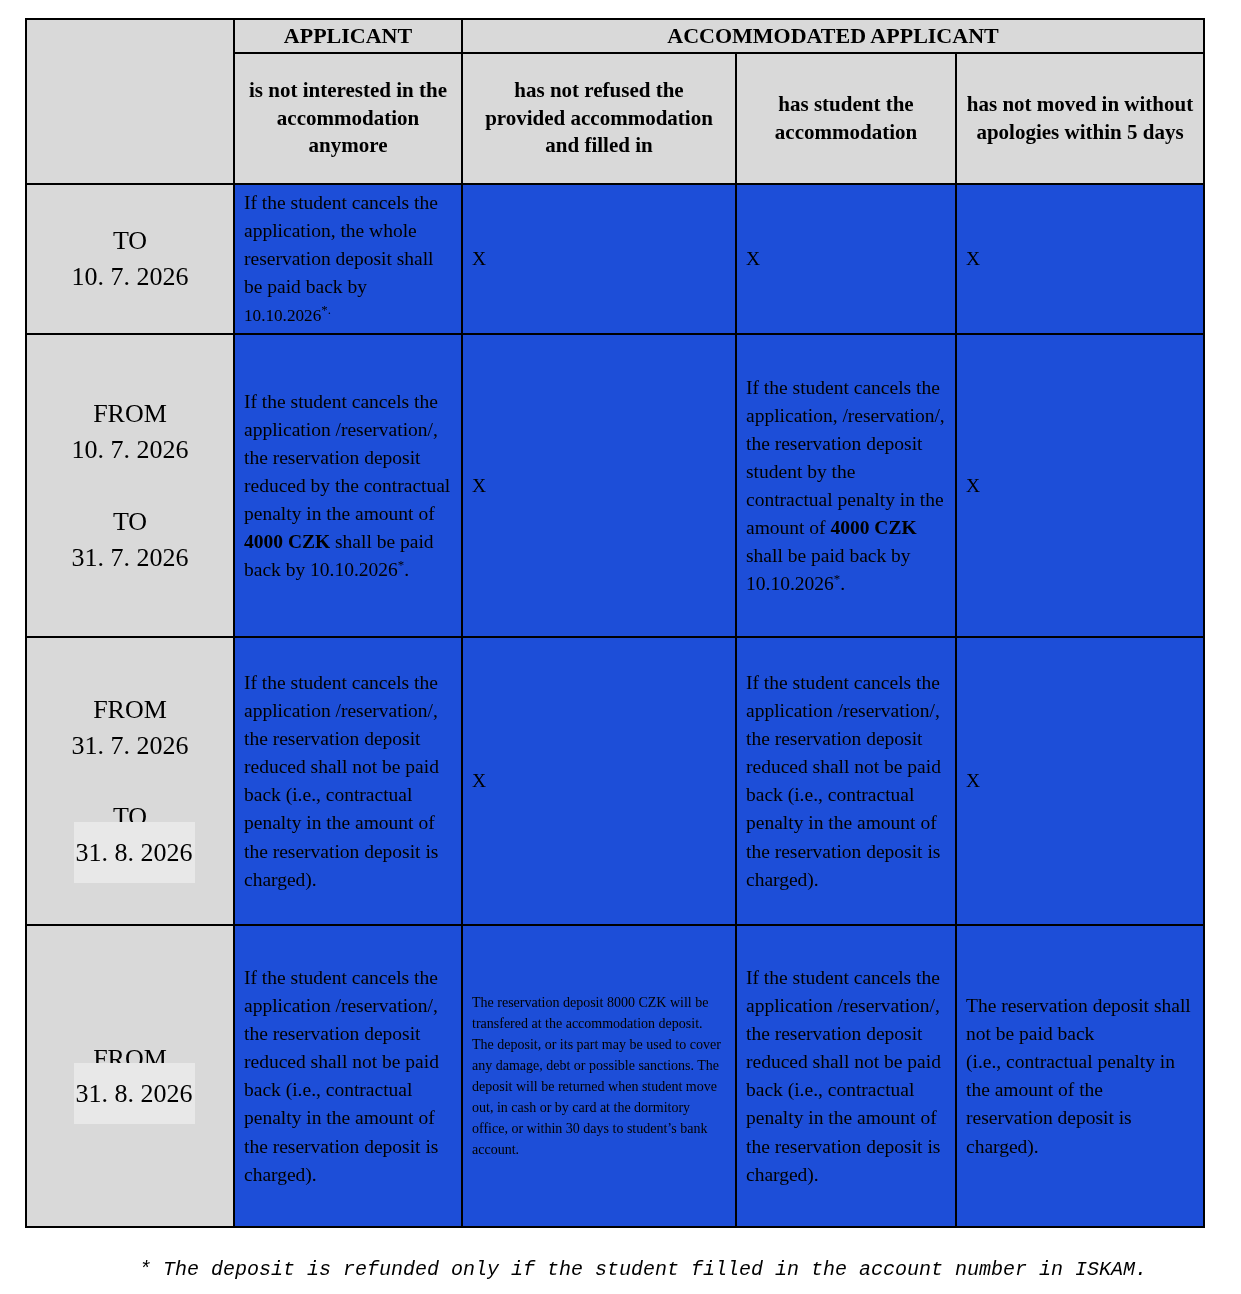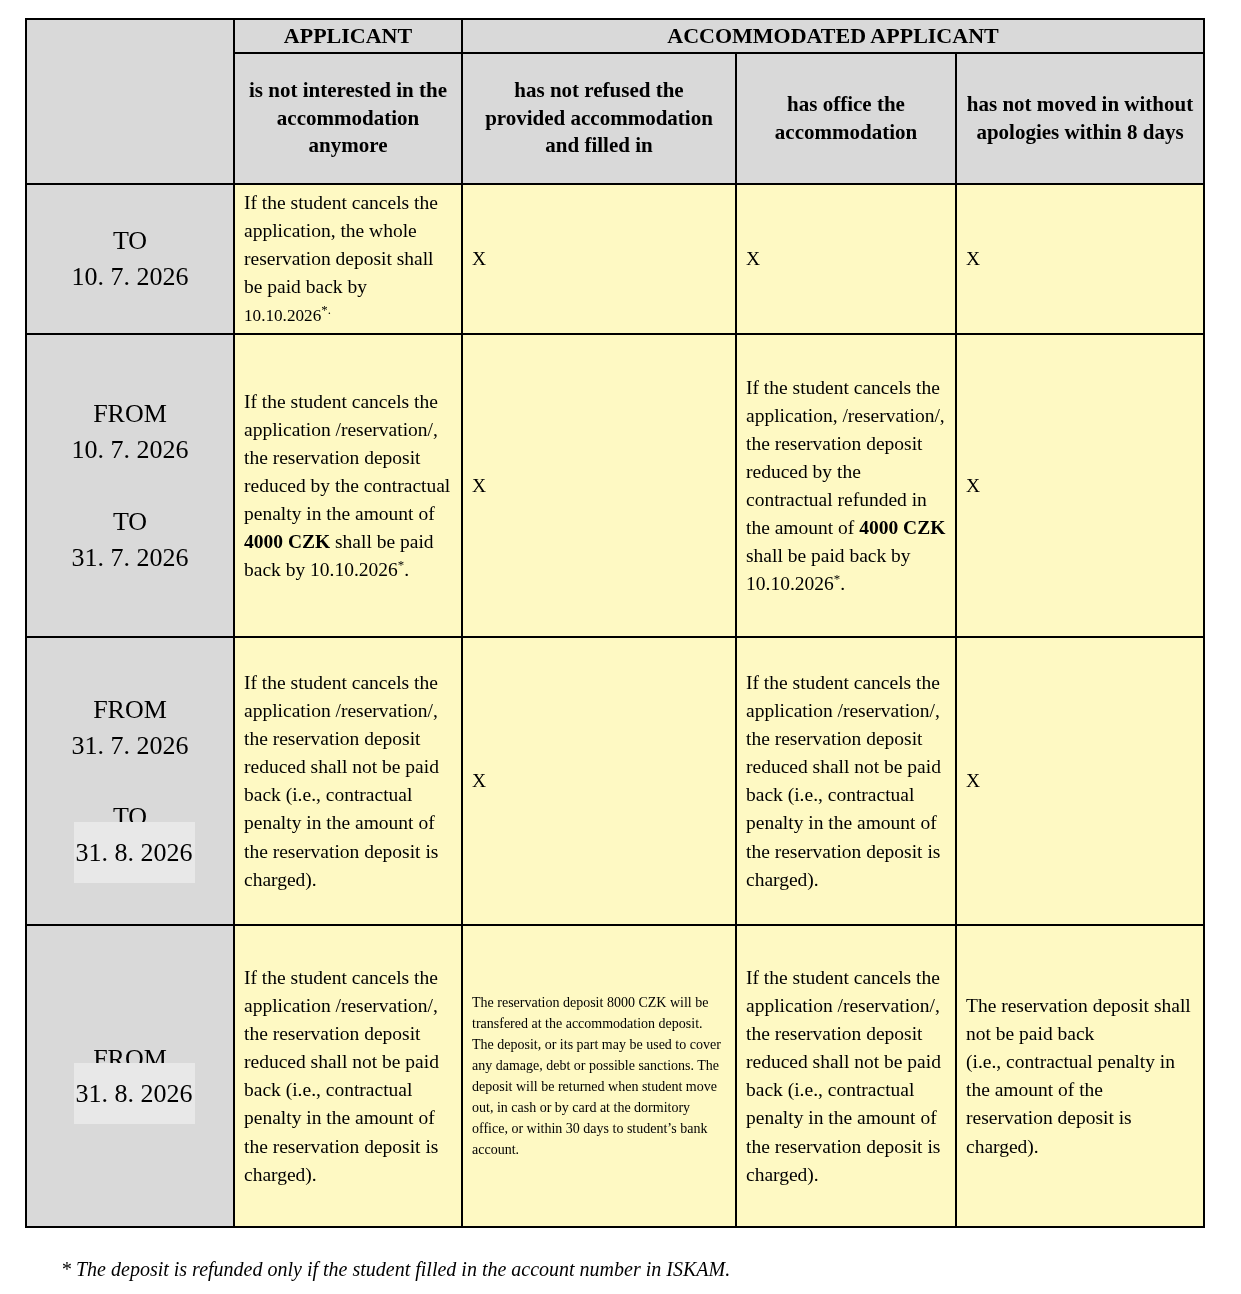--- a/index.html
+++ b/index.html
@@ -48,38 +48,39 @@
     height:131px;
   }
   
   th.rlabel{
     background:var(--label-bg);
     font-weight:bold;
     font-size:26px;
     line-height:1.38;
   }
   td.cell{
-    background:#fef9c3;
+    background:#1d4ed8;
     font-size:19.5px;
     line-height:1.44;
     margin-left:41px;
   }
   tr.r1{height:144px;}
   tr.r2{height:303px;}
   tr.r3{height:288px;}
   tr.r4{height:302px;}
   td.cell .sm{font-size:0.88em;}
   td.cell sup{font-size:0.66em;line-height:0;}
   td.cell.small-text{font-size:14px;line-height:1.5;}
   .hl{background:var(--highlight);padding:16px 2px;margin-left:8px;}
   .footnote{
     margin:30px 16px 0 36px;
     font-style:italic;
     font-size:20px;
-    font-family:Liberation Serif, serif;
+    font-family:Liberation Mono, monospace;
+    text-align:center;
   }
 </style>
 </head>
 <body>
 
 <div class="page">
   <table class="deposit-table">
     <colgroup>
       <col style="width:208px">
       <col style="width:228px">
@@ -89,37 +90,37 @@
     </colgroup>
     <tbody>
       <tr class="hrow1">
         <td class="corner" rowspan="2"></td>
         <th>APPLICANT</th>
         <th colspan="3">ACCOMMODATED APPLICANT</th>
       </tr>
       <tr class="hrow2">
         <th>is not interested in the accommodation anymore</th>
         <th>has not refused the provided accommodation and filled in</th>
-        <th>has office the accommodation</th>
-        <th>has not moved in without apologies within 8 days</th>
+        <th>has student the accommodation</th>
+        <th>has not moved in without apologies within 5 days</th>
       </tr>
 
       <tr class="r1">
         <th class="rlabel"><span>TO</span><br><span>10. 7. 2026</span></th>
         <td class="cell"><span>If the student cancels the application, the whole reservation deposit shall be paid back by </span><span class="sm">10.10.2026</span><sup>*.</sup></td>
         <td class="cell"><span>X</span></td>
         <td class="cell"><span>X</span></td>
         <td class="cell"><span>X</span></td>
       </tr>
 
       <tr class="r2">
         <th class="rlabel"><span>FROM</span><br><span>10. 7. 2026</span><br><span>&nbsp;</span><br><span>TO</span><br><span>31. 7. 2026</span></th>
         <td class="cell"><span>If the student cancels the application /reservation/, the reservation deposit reduced by the contractual penalty in the amount of </span><span style="font-weight: bold;">4000 CZK</span><span> shall be paid back by 10.10.2026</span><sup>*</sup><span>.</span></td>
         <td class="cell"><span>X</span></td>
-        <td class="cell"><span>If the student cancels the application, /reservation/, the reservation deposit reduced by the contractual refunded in the amount of </span><span style="font-weight: bold;">4000 CZK</span><span> shall be paid back by 10.10.2026</span><sup>*</sup><span>.</span></td>
+        <td class="cell"><span>If the student cancels the application, /reservation/, the reservation deposit student by the contractual penalty in the amount of </span><span style="font-weight: bold;">4000 CZK</span><span> shall be paid back by 10.10.2026</span><sup>*</sup><span>.</span></td>
         <td class="cell"><span>X</span></td>
       </tr>
 
       <tr class="r3">
         <th class="rlabel"><span>FROM</span><br><span>31. 7. 2026</span><br><span>&nbsp;</span><br><span>TO</span><br><span class="hl">31. 8. 2026</span></th>
         <td class="cell"><span>If the student cancels the application /reservation/, the reservation deposit reduced shall not be paid back (i.e., contractual penalty in the amount of the reservation deposit is charged).</span></td>
         <td class="cell"><span>X</span></td>
         <td class="cell"><span>If the student cancels the application /reservation/, the reservation deposit reduced shall not be paid back (i.e., contractual penalty in the amount of the reservation deposit is charged).</span></td>
         <td class="cell"><span>X</span></td>
       </tr>

